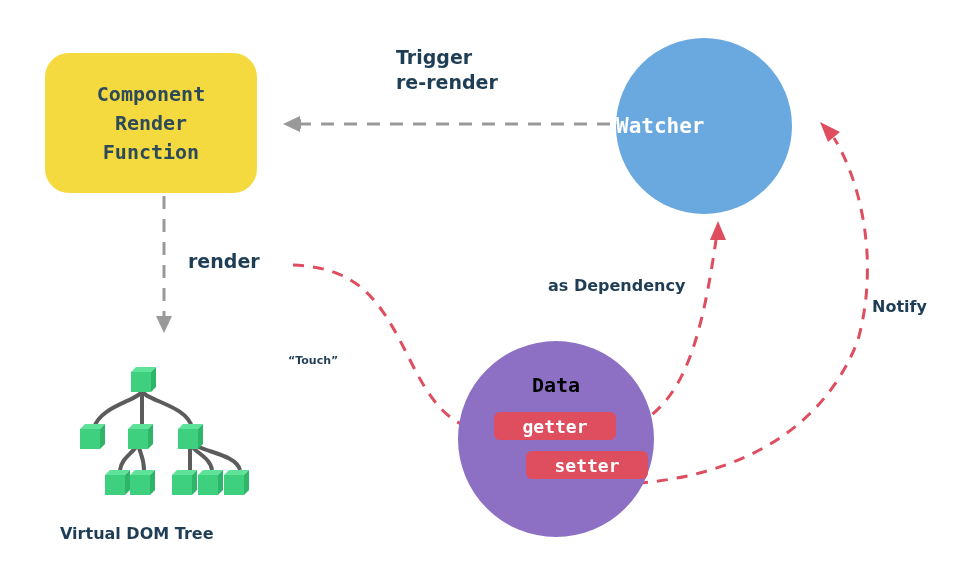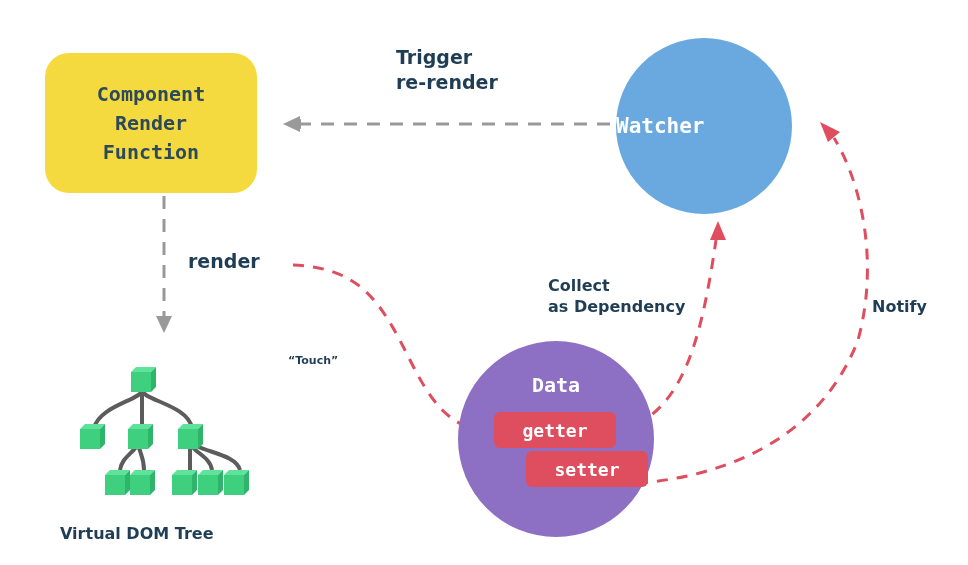--- a/index.html
+++ b/index.html
@@ -19,24 +19,24 @@
       border-radius: 50%; background: #69a9df;
       display: flex; align-items: center; justify-content: flex-start;
       color: #ffffff; font-size: 21px;
     }
     .data-circle {
       position: absolute; left: 458px; top: 341px; width: 196px; height: 196px;
       border-radius: 50%; background: #8d70c4;
     }
     .data-title {
       position: absolute; left: 0; right: 0; top: 32px; text-align: center;
-      color: #ffffff; font-size: 20px;
+      color: #000000; font-size: 20px;
     }
     .pill {
-      position: absolute; left: 36px; width: 122px; height: 36px;
+      position: absolute; left: 36px; width: 122px; height: 28px;
       background: #de4e5f; border-radius: 6px; color: #ffffff;
       display: flex; align-items: center; justify-content: center; font-size: 18px;
     }
     .pill.getter { top: 71px; }
     .pill.setter { top: 110px; margin-left: 32px; }
     svg.overlay { position: absolute; left: 0; top: 0; }
   </style>
 </head>
 <body>
 
@@ -145,20 +145,19 @@
   <div class="label sans" style="left:396px; top:45px; width:140px; font-size:19px;">
     <div>Trigger</div>
     <div>re-render</div>
   </div>
 
   <div class="label sans" style="left:188px; top:249px; width:90px; font-size:19px;">render</div>
 
   <div class="label sans" style="left:288px; top:354px; width:90px; font-size:11px;">“Touch”</div>
 
   <div class="label sans" style="left:548px; top:276px; width:150px; font-size:16px;">
-    <div>Collect</div>
     <div>as Dependency</div>
   </div>
 
   <div class="label sans" style="left:872px; top:297px; width:70px; font-size:16px;">Notify</div>
 
   <div class="label sans" style="left:60px; top:524px; width:210px; font-size:16px;">Virtual DOM Tree</div>
 </div>
 
 </body></html>

